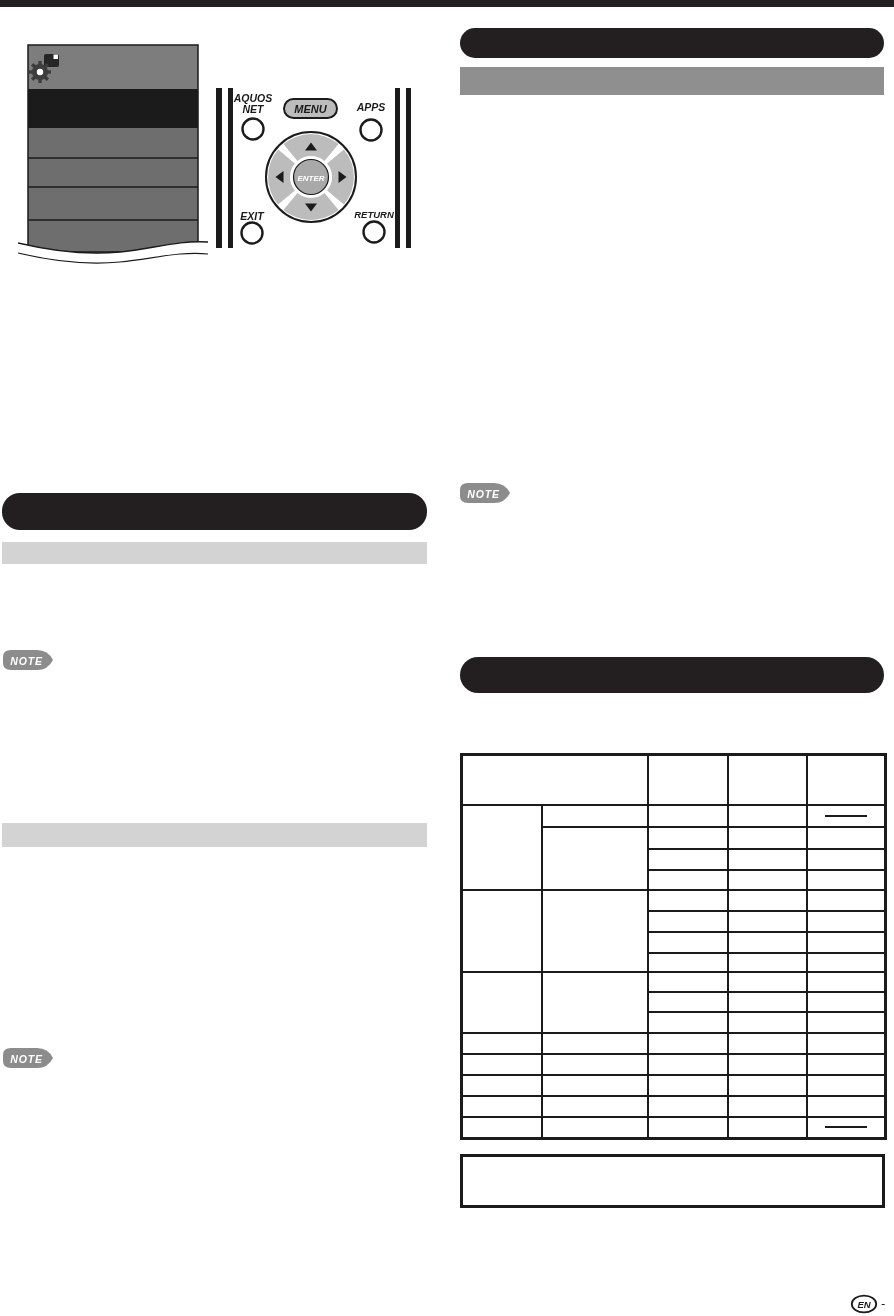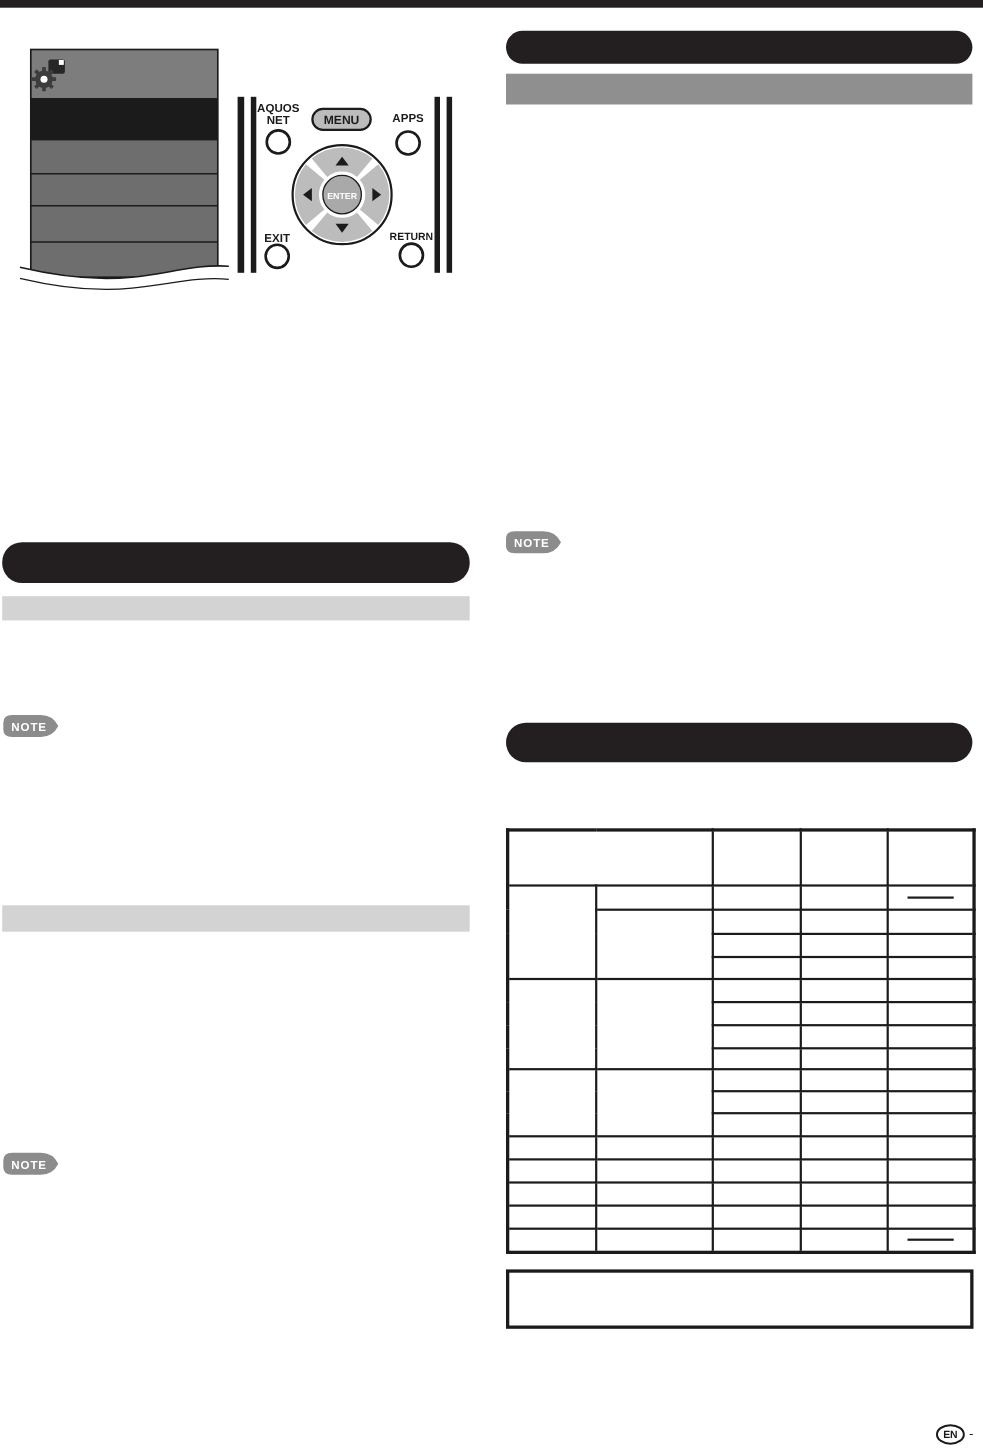--- a/index.html
+++ b/index.html
@@ -1,17 +1,17 @@
 <!DOCTYPE html>
 <html><head>
 <meta charset="utf-8">
 <style>
   html,body{margin:0;padding:0;background:#fff;}
   body{font-family:"Liberation Sans", sans-serif;}
-  #page{position:relative;width:894px;height:1316px;background:#fff;overflow:hidden;}
+  #page{position:relative;width:894px;height:1316px;background:#fff;overflow:hidden;font-style:italic;}
   .abs{position:absolute;}
   .black-header{background:#231f20;}
   .svgtxt{font-family:"Liberation Sans", sans-serif;}
   table.spec{border-collapse:collapse;table-layout:fixed;width:424px;}
   table.spec td{border:2px solid #1b1b1b;padding:0;}
   table.spec{border:3px solid #1b1b1b;}
   .dash-line{width:42px;height:0;border-top:2px solid #1b1b1b;margin:0 auto;}
   .note-box{border:3px solid #1b1b1b;background:#fff;box-sizing:border-box;}
 </style>
 </head>

